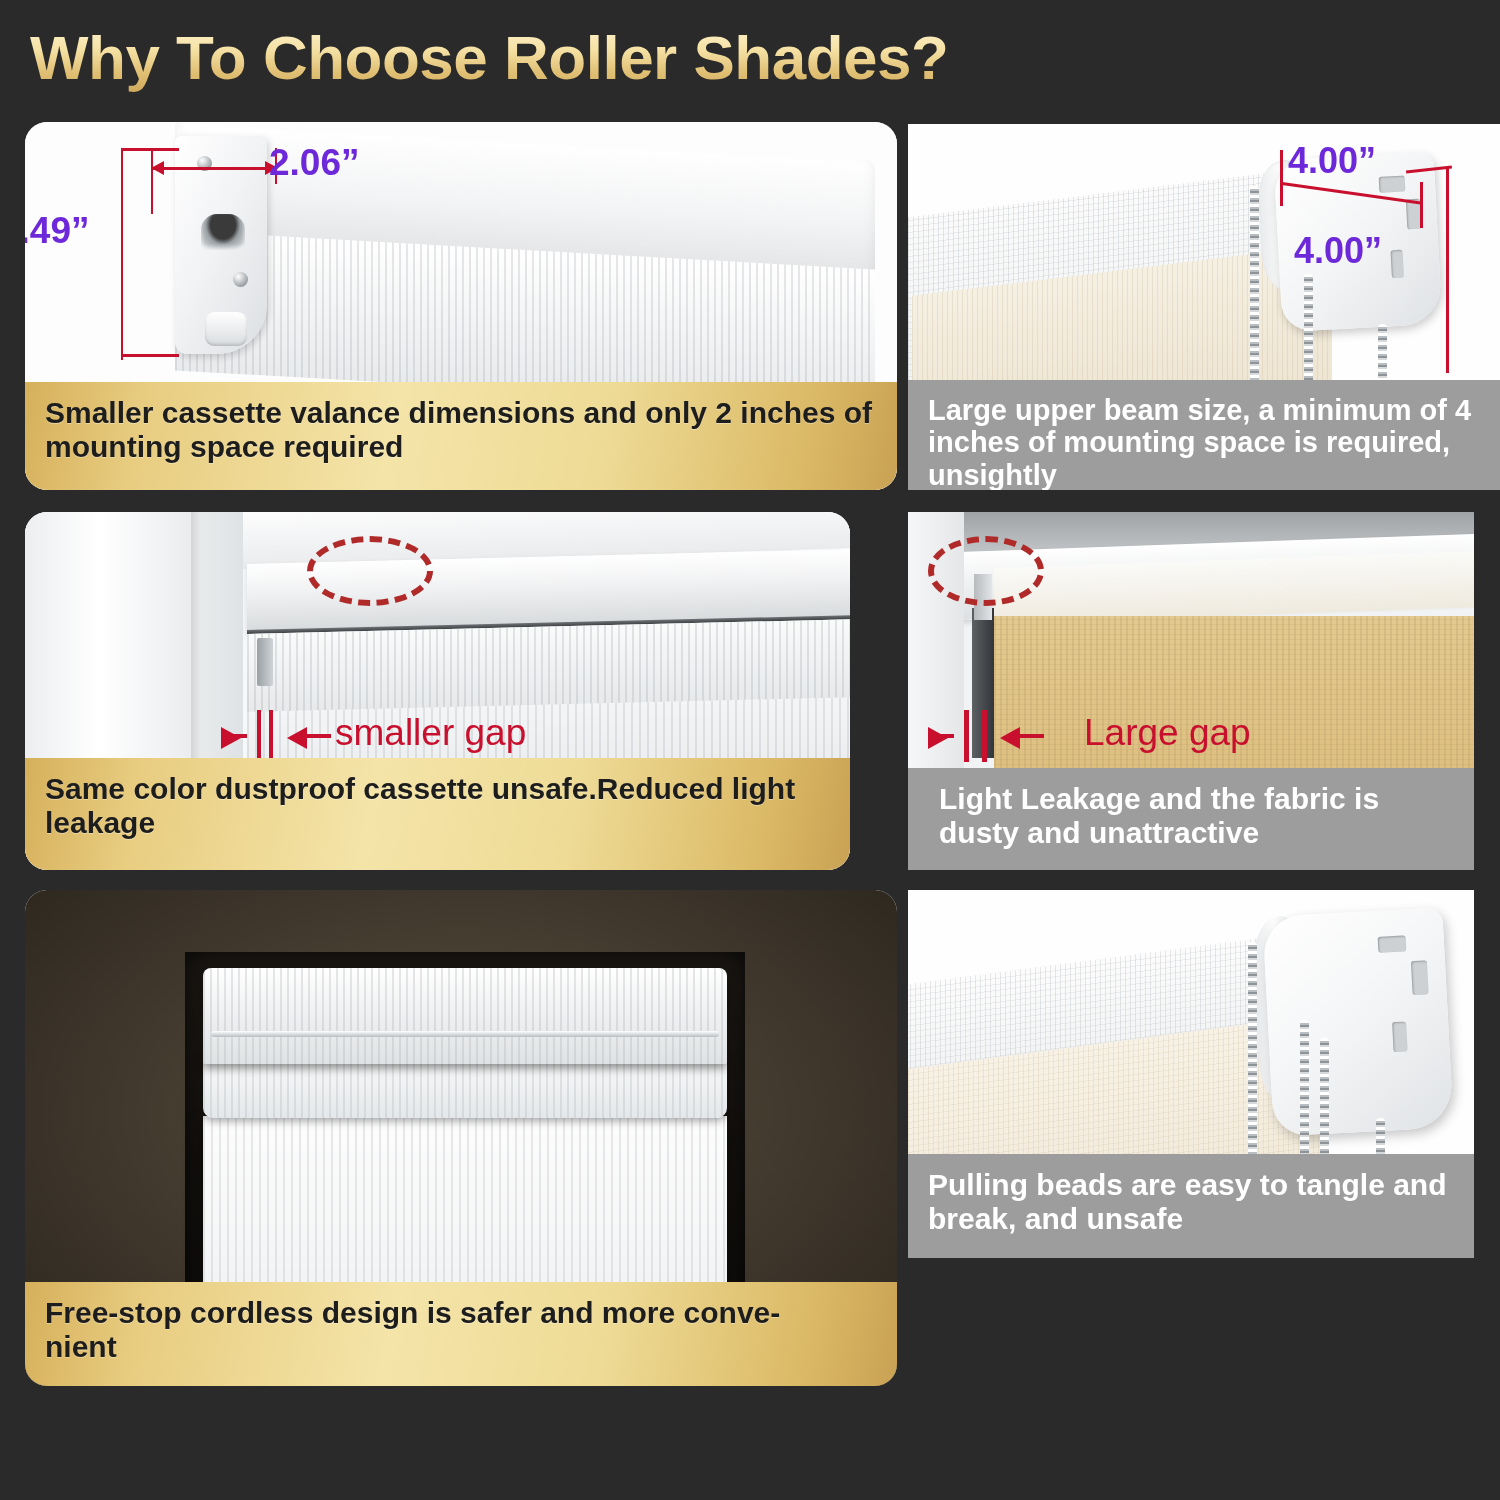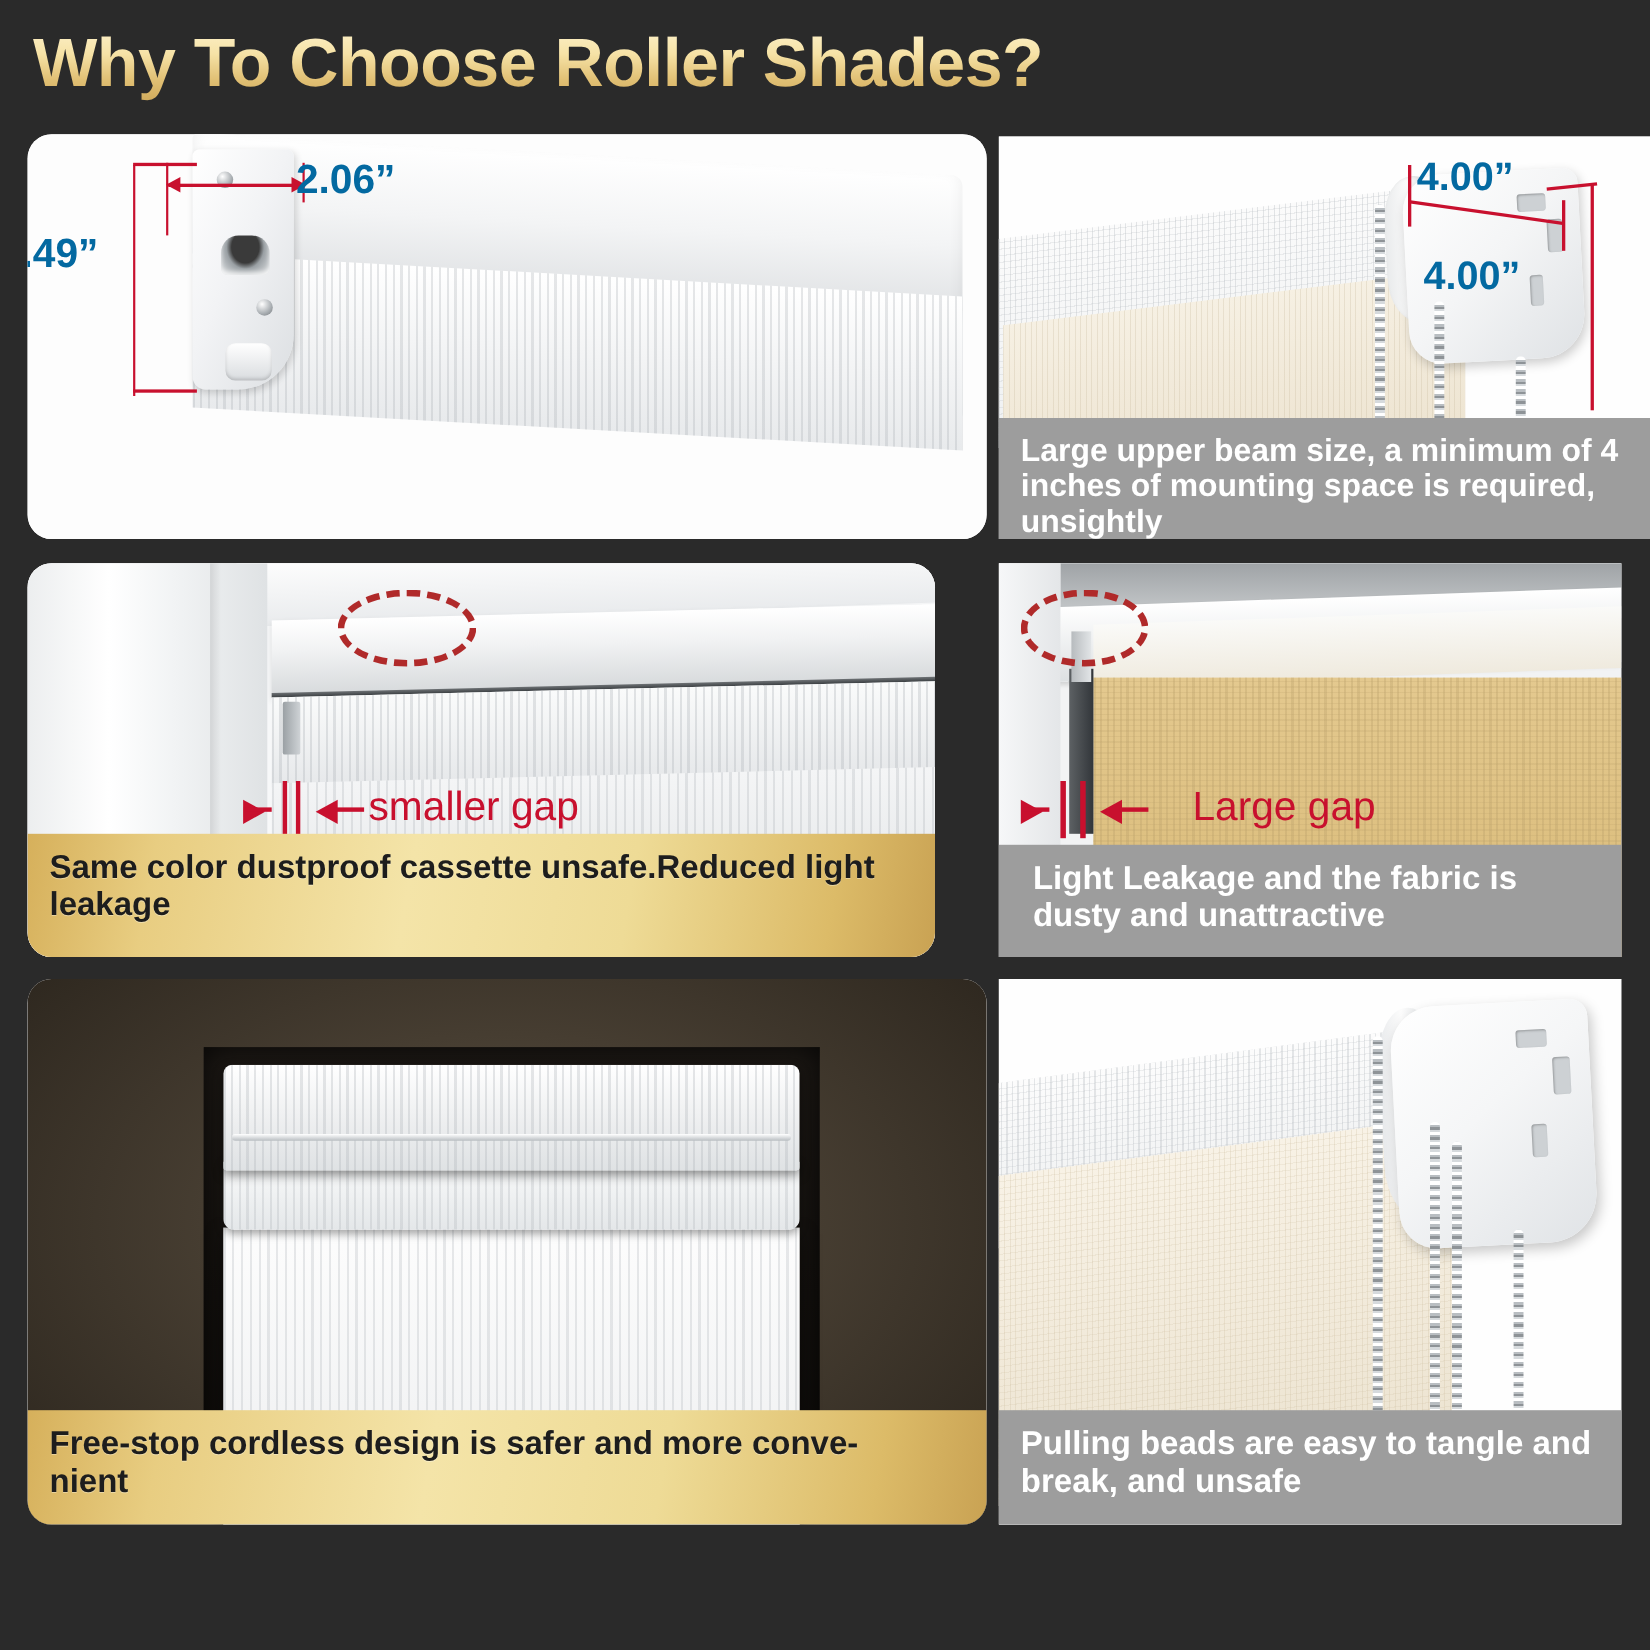--- a/index.html
+++ b/index.html
@@ -36,21 +36,21 @@
     background: #ffffff;
   }
   .panel.good { border-radius: 22px; }
   .panel.bad  { border-radius: 0; }
 
   .p-tl { left: 25px;  top: 122px;  width: 872px;  height: 368px; }
   .p-tr { left: 908px; top: 124px;  width: 679px;  height: 366px; }
   .p-ml { left: 25px;  top: 512px;  width: 825px;  height: 358px; }
   .p-mr { left: 908px; top: 512px;  width: 566px;  height: 358px; }
   .p-bl { left: 25px;  top: 890px;  width: 872px;  height: 496px; }
-  .p-br { left: 908px; top: 890px;  width: 566px;  height: 496px; }
+  .p-br { left: 908px; top: 890px;  width: 566px;  height: 368px; }
 
   .art { position: absolute; inset: 0; }
 
   
   .caption {
     position: absolute;
     left: 0; right: 0; bottom: 0;
     padding: 14px 18px 16px 20px;
     font-size: 30px;
     font-weight: bold;
@@ -111,21 +111,21 @@
   }
   .tl-foot {
     position:absolute; left:30px; bottom:8px; width:42px; height:34px;
     background: linear-gradient(180deg,#ffffff,#d9dcdf);
     border-radius: 9px;
     box-shadow: inset 0 -2px 3px rgba(0,0,0,.15);
   }
   
   .dim-red { position:absolute; background:#c8102e; }
   .dim-label {
-    position:absolute; color:#0369a1; font-weight:bold;
+    position:absolute; color:#6d28d9; font-weight:bold;
     font-family:"Liberation Sans", sans-serif; white-space:nowrap;
   }
   .arrow-l, .arrow-r {
     position:absolute; width:0; height:0;
     border-top:7px solid transparent; border-bottom:7px solid transparent;
   }
   .arrow-l { border-right:13px solid #c8102e; }
   .arrow-r { border-left:13px solid #c8102e; }
 
   
@@ -382,20 +382,21 @@
     <div class="dim-red" style="left:128px;top:45px;width:124px;height:3px;"></div>
     <div class="arrow-l" style="left:126px;top:39px;"></div>
     <div class="arrow-r" style="left:240px;top:39px;"></div>
     <div class="dim-label" style="left:244px;top:20px;font-size:37px;">2.06”</div>
 
     <div class="dim-red" style="left:96px;top:28px;width:2px;height:210px;"></div>
     <div class="dim-red" style="left:96px;top:26px;width:58px;height:3px;"></div>
     <div class="dim-red" style="left:96px;top:232px;width:58px;height:3px;"></div>
     <div class="dim-label" style="left:-26px;top:88px;font-size:37px;">5.49”</div>
   </div>
+  <div class="caption gold cap-tl">Smaller cassette valance dimensions and only 2 inches of mounting space required</div>
 </div>
 
 <div class="panel bad p-tr">
   <div class="art">
     <div class="tr-bg"></div>
     <div class="tr-white-fab"></div>
     <div class="tr-tan-strip"></div>
     <div class="tr-beige-fab"></div>
     <div class="tr-roll"></div>
     <div class="tr-bracket">

